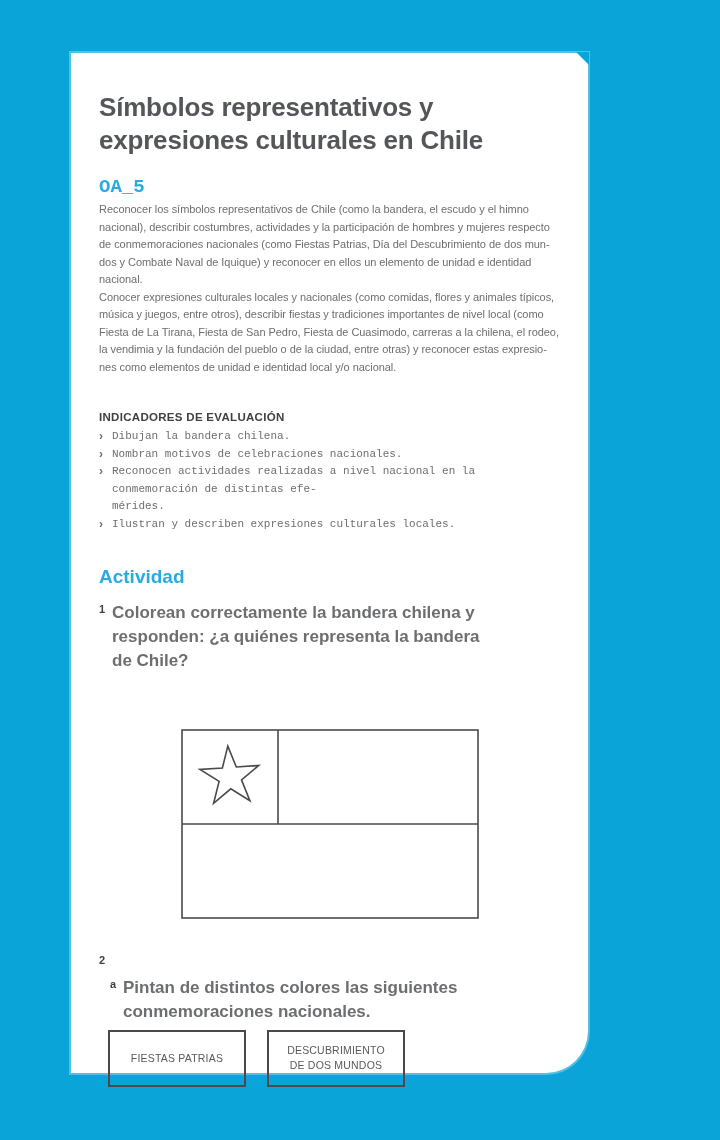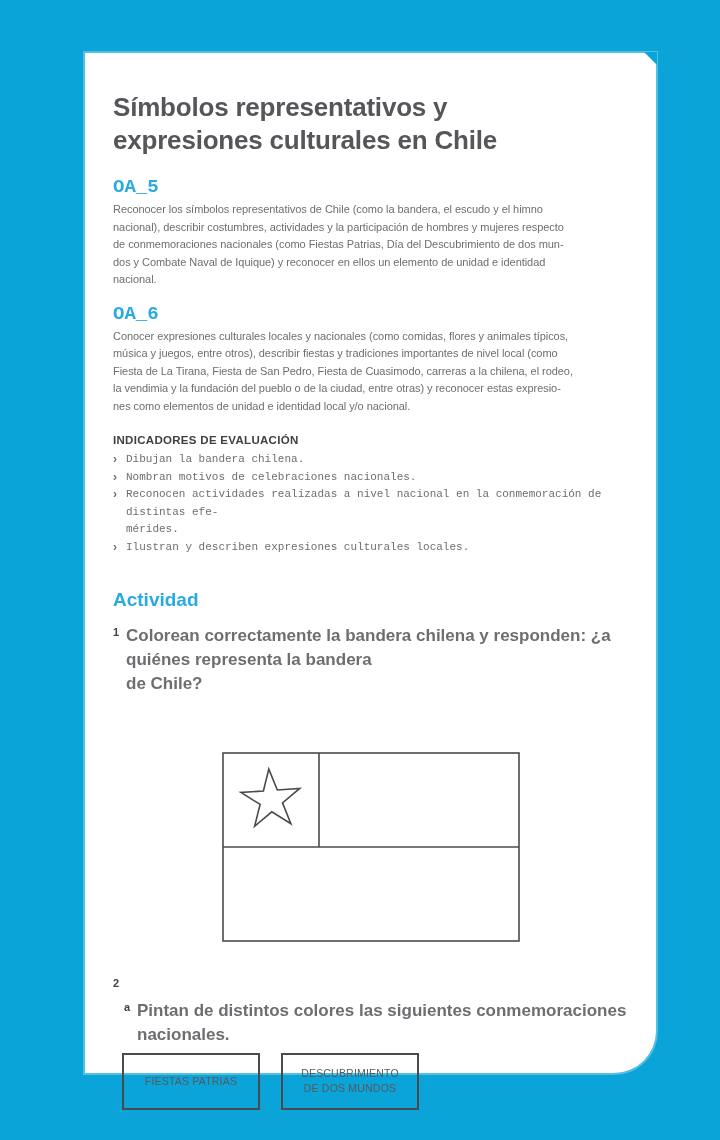--- a/index.html
+++ b/index.html
@@ -7,23 +7,23 @@
   body {
     font-family: "Liberation Sans", "DejaVu Sans", sans-serif;
     background: #0aa4d9;
     position: relative;
     overflow: hidden;
   }
   .canvas { position: absolute; inset: 0; }
 
   .page {
     position: absolute;
-    left: 85px;
+    left: 71px;
     top: 53px;
-    width: 571px;
+    width: 517px;
     height: 1020px;
     background: #ffffff;
     border-bottom-right-radius: 42px;
     box-shadow: 0 0 0 2px rgba(255,255,255,0.30);
   }
   
   .corner-cut {
     position: absolute;
     top: -1px; right: -1px;
     width: 0; height: 0;
@@ -61,21 +61,21 @@
     color: #6d6e71;
     letter-spacing: -0.05px;
   }
 
   .indicators-heading {
     font-size: 11.5px;
     line-height: 14px;
     font-weight: bold;
     color: #3f4042;
     letter-spacing: 0.3px;
-    margin-top: 18px;
+    margin-top: 34px;
     margin-bottom: 4px;
   }
 
   .bullet-item {
     display: flex;
     align-items: flex-start;
   }
   .bullet-marker {
     width: 13px;
     flex: 0 0 13px;
@@ -181,21 +181,20 @@
       <h1 class="title lines">Símbolos representativos y
 expresiones culturales en Chile</h1>
 
       <h2 class="oa-heading">OA_5</h2>
       <p class="body-text lines">Reconocer los símbolos representativos de Chile (como la bandera, el escudo y el himno
 nacional), describir costumbres, actividades y la participación de hombres y mujeres respecto
 de conmemoraciones nacionales (como Fiestas Patrias, Día del Descubrimiento de dos mun-
 dos y Combate Naval de Iquique) y reconocer en ellos un elemento de unidad e identidad
 nacional.</p>
 
-      <h2 class="oa-heading oa6">OA_6</h2>
       <p class="body-text lines">Conocer expresiones culturales locales y nacionales (como comidas, flores y animales típicos,
 música y juegos, entre otros), describir fiestas y tradiciones importantes de nivel local (como
 Fiesta de La Tirana, Fiesta de San Pedro, Fiesta de Cuasimodo, carreras a la chilena, el rodeo,
 la vendimia y la fundación del pueblo o de la ciudad, entre otras) y reconocer estas expresio-
 nes como elementos de unidad e identidad local y/o nacional.</p>
 
       <h3 class="indicators-heading">INDICADORES DE EVALUACIÓN</h3>
 
       <div class="bullet-list">
         <div class="bullet-item">

